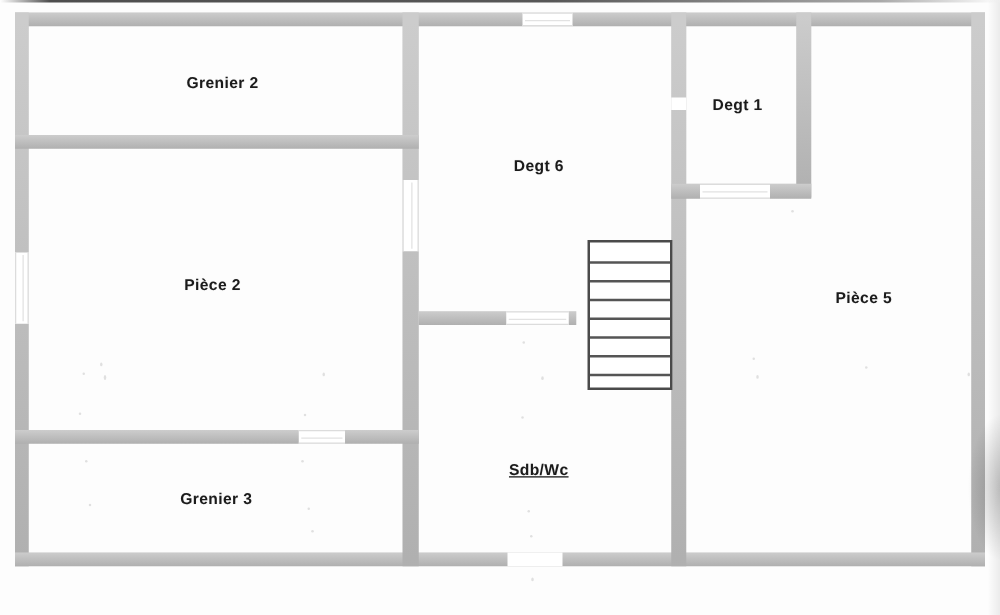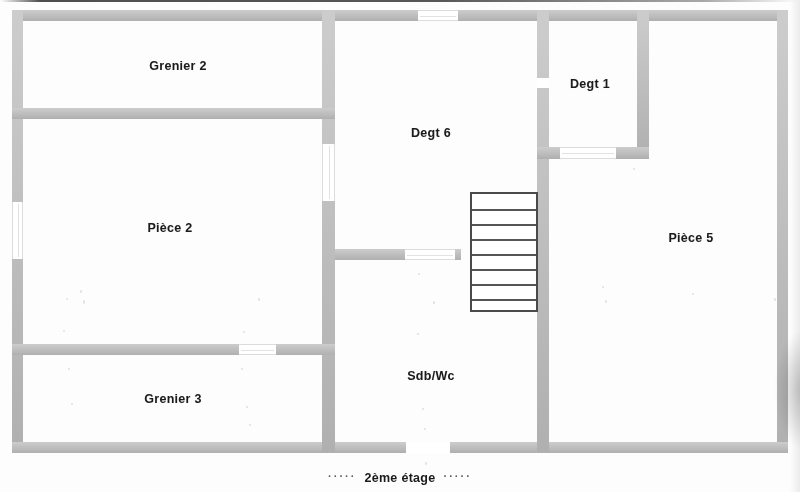--- a/index.html
+++ b/index.html
@@ -219,21 +219,21 @@
       <div class="tread" style="top: 75px;"></div>
       <div class="tread" style="top: 90px;"></div>
       <div class="tread" style="top: 105px;"></div>
     </div>
 
   <div class="room-label" style="left: 178px; top: 66px; color: rgb(27, 27, 27);">Grenier 2</div>
   <div class="room-label" style="left: 170px; top: 228px; color: rgb(27, 27, 27);">Pièce 2</div>
   <div class="room-label" style="left: 173px; top: 399px; color: rgb(27, 27, 27);">Grenier 3</div>
   <div class="room-label" style="left: 431px; top: 133px; color: rgb(27, 27, 27);">Degt 6</div>
   <div class="room-label" style="left: 590px; top: 84px; color: rgb(27, 27, 27);">Degt 1</div>
-  <div class="room-label" style="left: 431px; top: 376px; color: rgb(27, 27, 27);">Sdb/Wc</div>
+  <div class="room-label" style="left: 431px; top: 376px; color: rgb(27, 27, 27); text-decoration: underline;">Sdb/Wc</div>
   <div class="room-label" style="left: 679px; top: 238px; color: rgb(27, 27, 27); margin-left: 12px;">Pièce 5</div>
 
   <div class="speck" style="left:80px;  top:290px; width:2px; height:3px;"></div>
   <div class="speck" style="left:258px; top:298px; width:2px; height:3px;"></div>
   <div class="speck" style="left:66px;  top:298px; width:2px; height:2px;"></div>
   <div class="speck" style="left:83px;  top:300px; width:2px; height:4px;"></div>
   <div class="speck" style="left:63px;  top:330px; width:2px; height:2px;"></div>
   <div class="speck" style="left:243px; top:331px; width:2px; height:2px;"></div>
   <div class="speck" style="left:68px;  top:368px; width:2px; height:2px;"></div>
   <div class="speck" style="left:241px; top:368px; width:2px; height:2px;"></div>
@@ -248,17 +248,14 @@
   <div class="speck" style="left:602px; top:286px; width:2px; height:2px;"></div>
   <div class="speck" style="left:692px; top:293px; width:2px; height:2px;"></div>
   <div class="speck" style="left:605px; top:300px; width:2px; height:3px;"></div>
   <div class="speck" style="left:774px; top:298px; width:2px; height:3px;"></div>
   <div class="speck" style="left:633px; top:168px; width:2px; height:2px;"></div>
   <div class="speck" style="left:425px; top:462px; width:2px; height:3px;"></div>
 
   <div class="page-curl"></div>
   <div class="edge-shade-right"></div>
 
-  <div class="caption">
-    <span class="dots">·····</span><span class="cap-text">2ème étage</span><span class="dots">·····</span>
-  </div>
 
 </div>
 
 </body></html>

